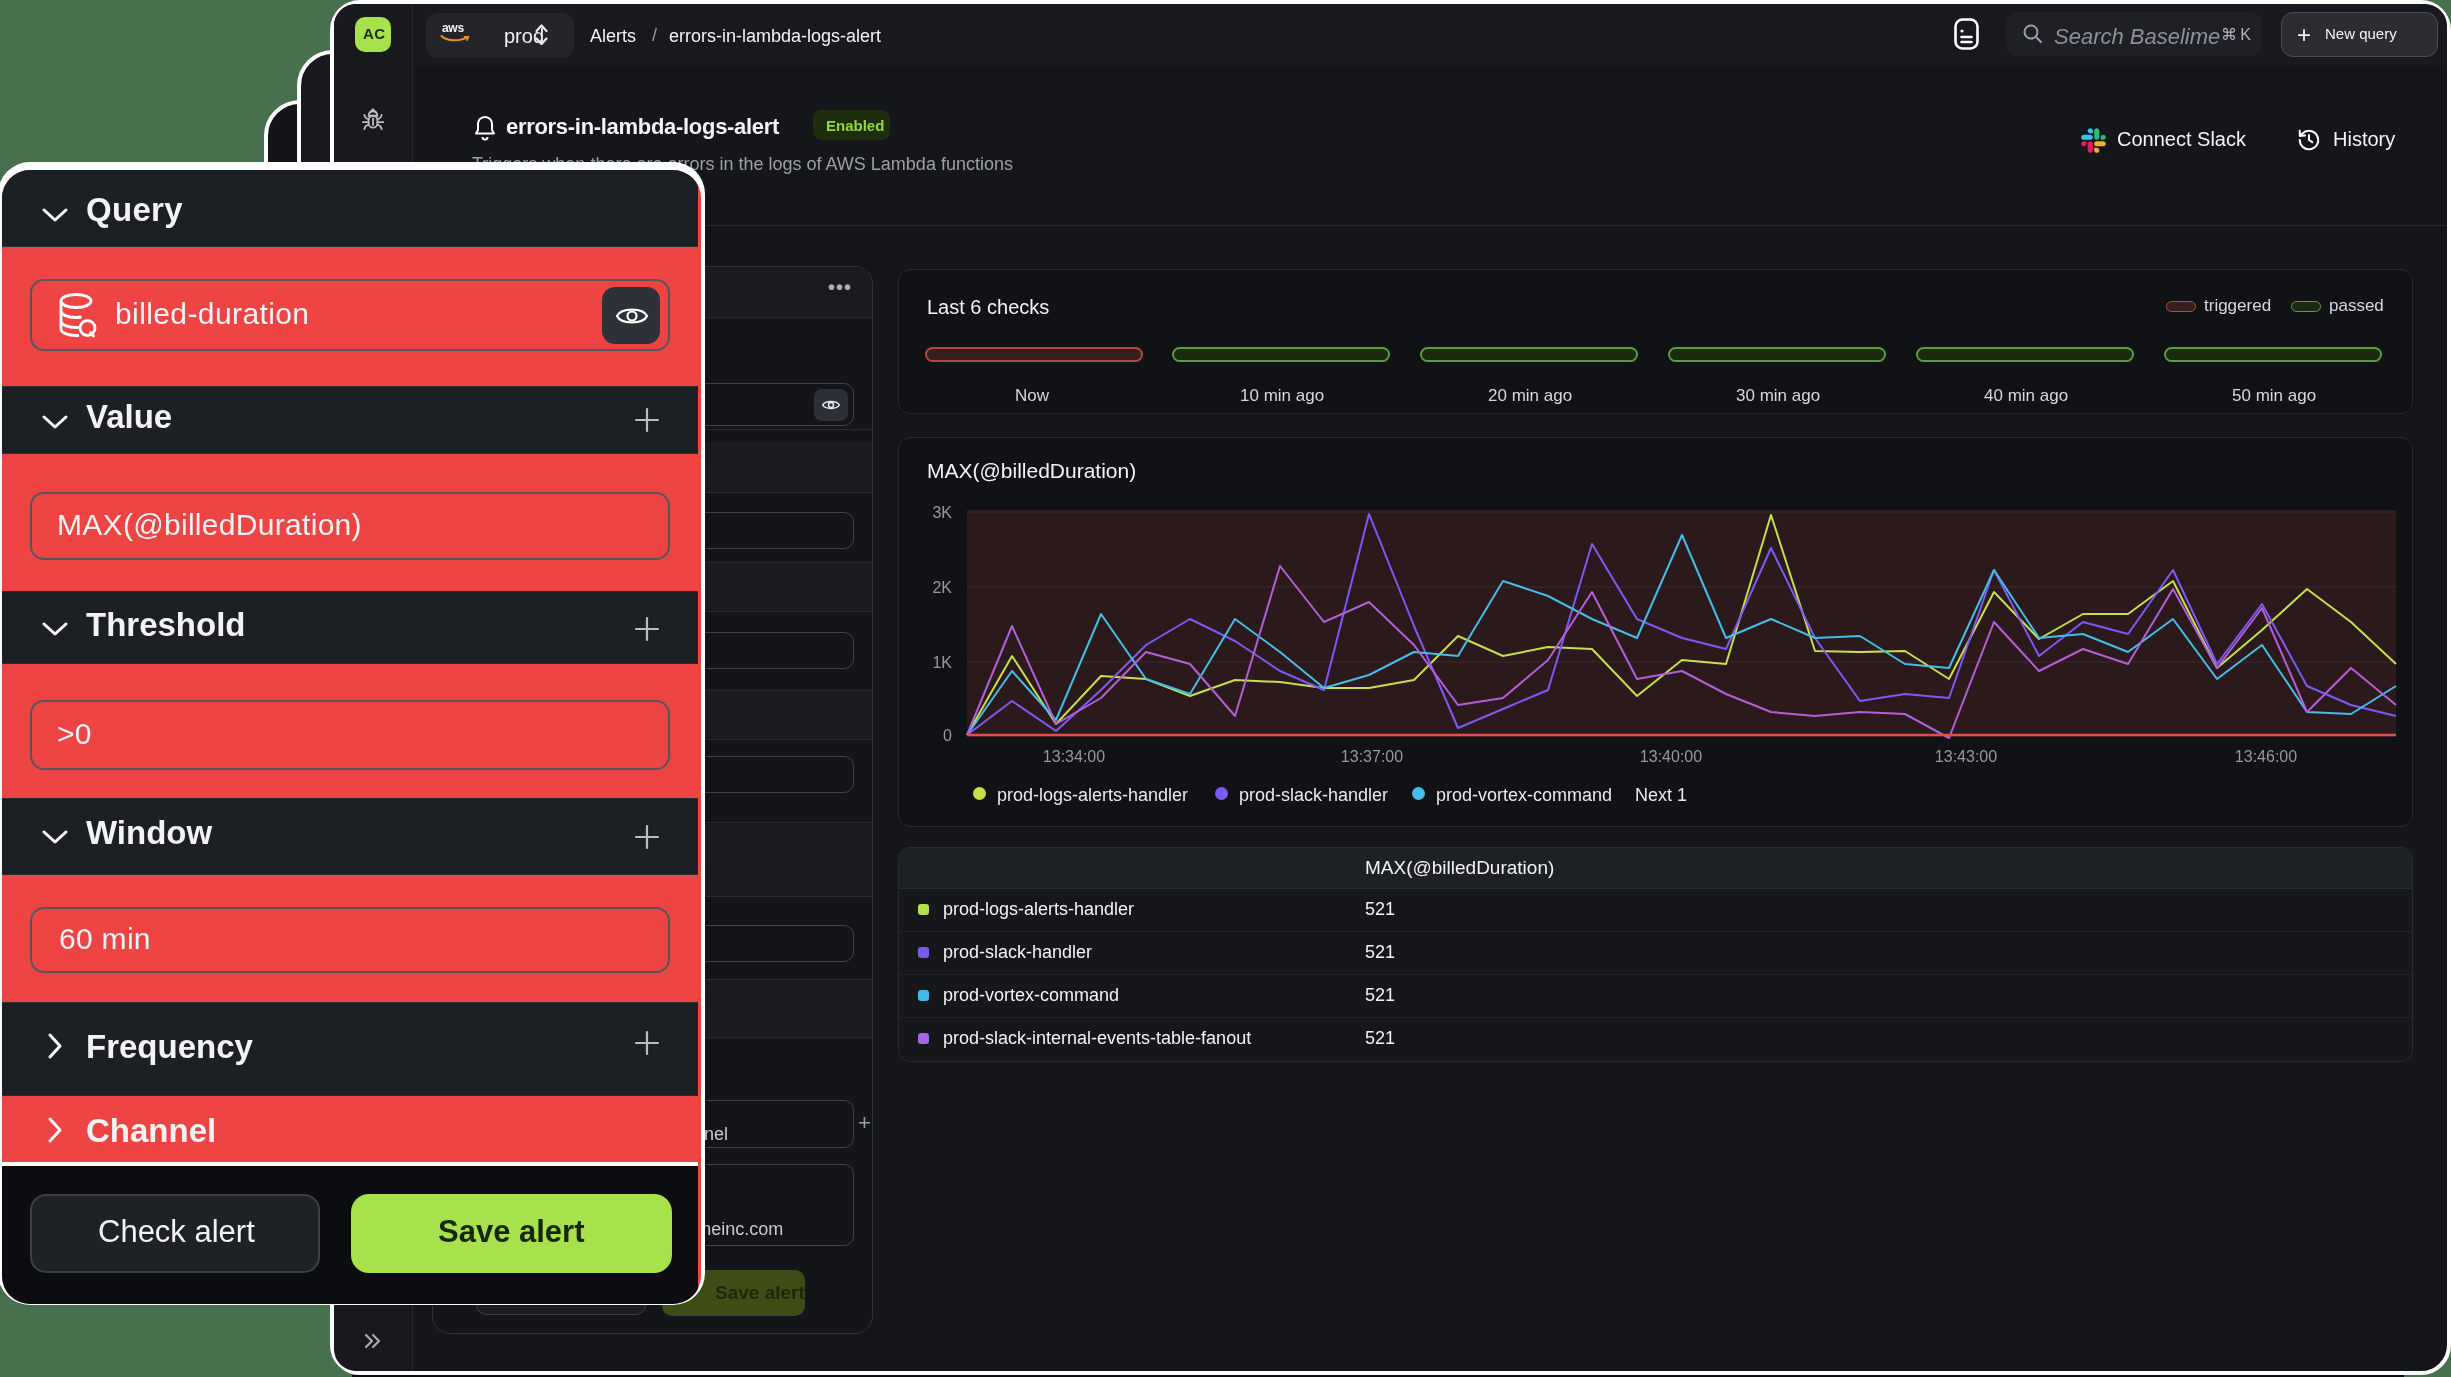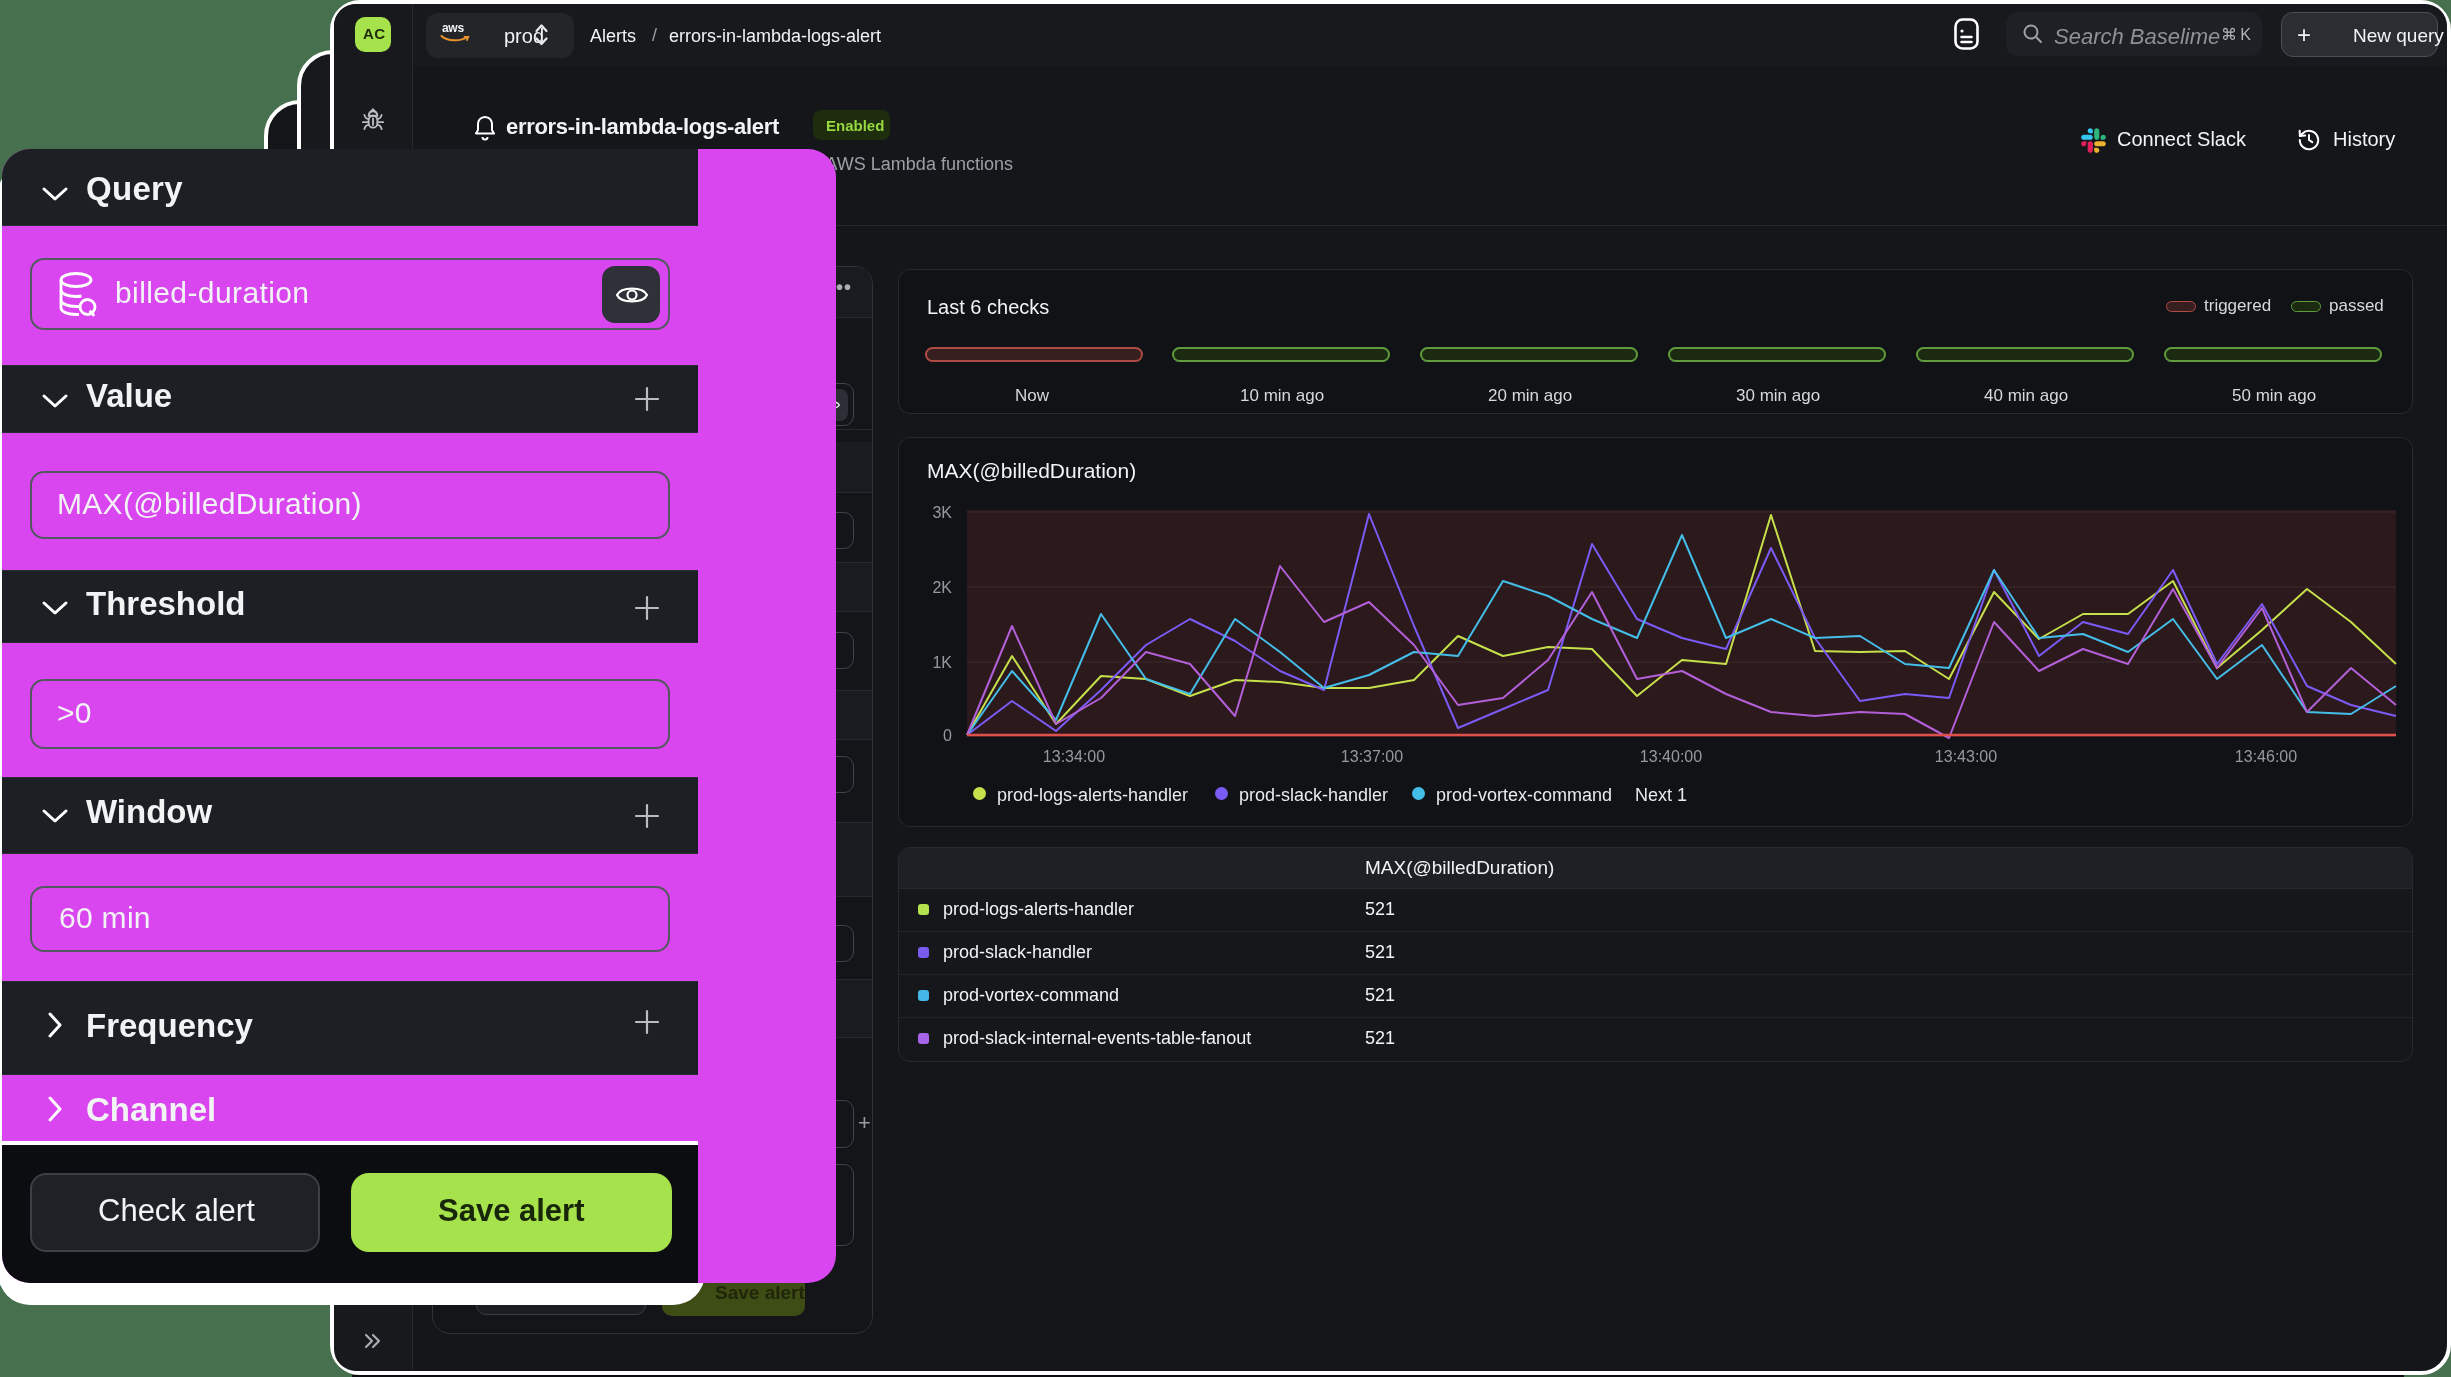--- a/index.html
+++ b/index.html
@@ -74,21 +74,21 @@
     <div class="abs" style="left:1672px;top:8px;width:256px;height:44px;border-radius:12px;background:#1e2025;"></div>
     <svg class="abs" style="left:1688px;top:19px;" width="22" height="22" viewBox="0 0 22 22" fill="none" stroke="#9ba0a6" stroke-width="2">
       <circle cx="9" cy="9" r="6.5"></circle>
         <path d="M14 14 L19 19" stroke-linecap="round"></path>
     </svg>
     <div class="txt" style="left:1720px;top:20px;font-size:22px;color:#8d9298;font-style:italic;">Search Baselime</div>
     <div class="txt" style="left:1887px;top:21px;font-size:16px;color:#aeb2b8;">⌘ K</div>
 
     <div class="abs" style="left:1947px;top:8px;width:157px;height:45px;border-radius:12px;background:#2b2d32;border:1px solid #4a4e55;box-sizing:border-box;"></div>
     <div class="txt" style="left:1963px;top:17px;font-size:24px;font-weight:300;">+</div>
-    <div class="txt" style="left:1991px;top:21px;font-size:19px;margin-left:28px;">New query</div>
+    <div class="txt" style="left:1991px;top:21px;font-size:15px;">New query</div>
 
     <svg class="abs" style="left:139px;top:110px;" width="24" height="28" viewBox="0 0 24 28" fill="none" stroke="#fff" stroke-width="2">
       <path d="M12 3 C7.5 3 5 6.5 5 10 V16 L3 19.5 H21 L19 16 V10 C19 6.5 16.5 3 12 3 Z" stroke-linejoin="round"></path>
       <path d="M9.5 23 a2.5 2.5 0 0 0 5 0"></path>
     </svg>
     <div class="txt" style="left:172px;top:110px;font-size:22px;font-weight:bold;letter-spacing:-.3px;">errors-in-lambda-logs-alert</div>
     <div class="abs" style="left:479px;top:106px;width:77px;height:30px;border-radius:8px;background:#1e2d0e;"></div>
     <div class="txt" style="left:492px;top:113px;font-size:15px;color:#96d83e;font-weight:bold;">Enabled</div>
     <div class="txt" style="left:138px;top:150px;font-size:18px;color:#9ba0a6;">Triggers when there are errors in the logs of AWS Lambda functions</div>
 
@@ -224,21 +224,21 @@
       <div class="txt" style="left:44px;top:137px;font-size:18px;">prod-vortex-command</div>
       <div class="txt" style="left:466px;top:137px;font-size:18px;">521</div>
       <div class="sep" style="left:0;top:169px;width:1515px;background:#222528;"></div>
       <div class="abs" style="left:19px;top:185px;width:11px;height:11px;border-radius:3px;background:#a665e8;"></div>
       <div class="txt" style="left:44px;top:180px;font-size:18px;">prod-slack-internal-events-table-fanout</div>
       <div class="txt" style="left:466px;top:180px;font-size:18px;">521</div>
     </div>
   </div>
 
   <div class="abs" style="left:-2px;top:162px;width:707px;height:1143px;background:#fff;border-radius:32px;"></div>
-  <div id="ov" class="abs" style="left:2px;top:149px;width:834px;height:1134px;background:#d946ef;border-radius:28px;overflow:hidden;">
+  <div id="ov" class="abs" style="left:2px;top:170px;width:699px;height:1134px;background:#ef4444;border-radius:28px;overflow:hidden;">
 
     <div class="abs" style="left:0;top:0;width:696px;height:76px;background:#1c1f24;"></div>
     <svg class="abs" style="left:39px;top:36px;" width="28" height="18" viewBox="0 0 28 18" fill="none" stroke="#fff" stroke-width="3" stroke-linecap="round" stroke-linejoin="round">
         <path d="M3 4 L14 14 L25 4"></path>
       </svg>
     <div class="txt" style="left:84px;top:21px;font-size:33px;font-weight:bold;letter-spacing:.3px;">Query</div>
     <div class="sep" style="left:0;top:76px;width:696px;background:#2a2d31;"></div>
 
     <div class="abs input" style="left:28px;top:109px;width:640px;height:72px;"></div>
     <svg class="abs" style="left:55px;top:122px;" width="42" height="46" viewBox="0 0 42 46" fill="none" stroke="#fff" stroke-width="2.8">

